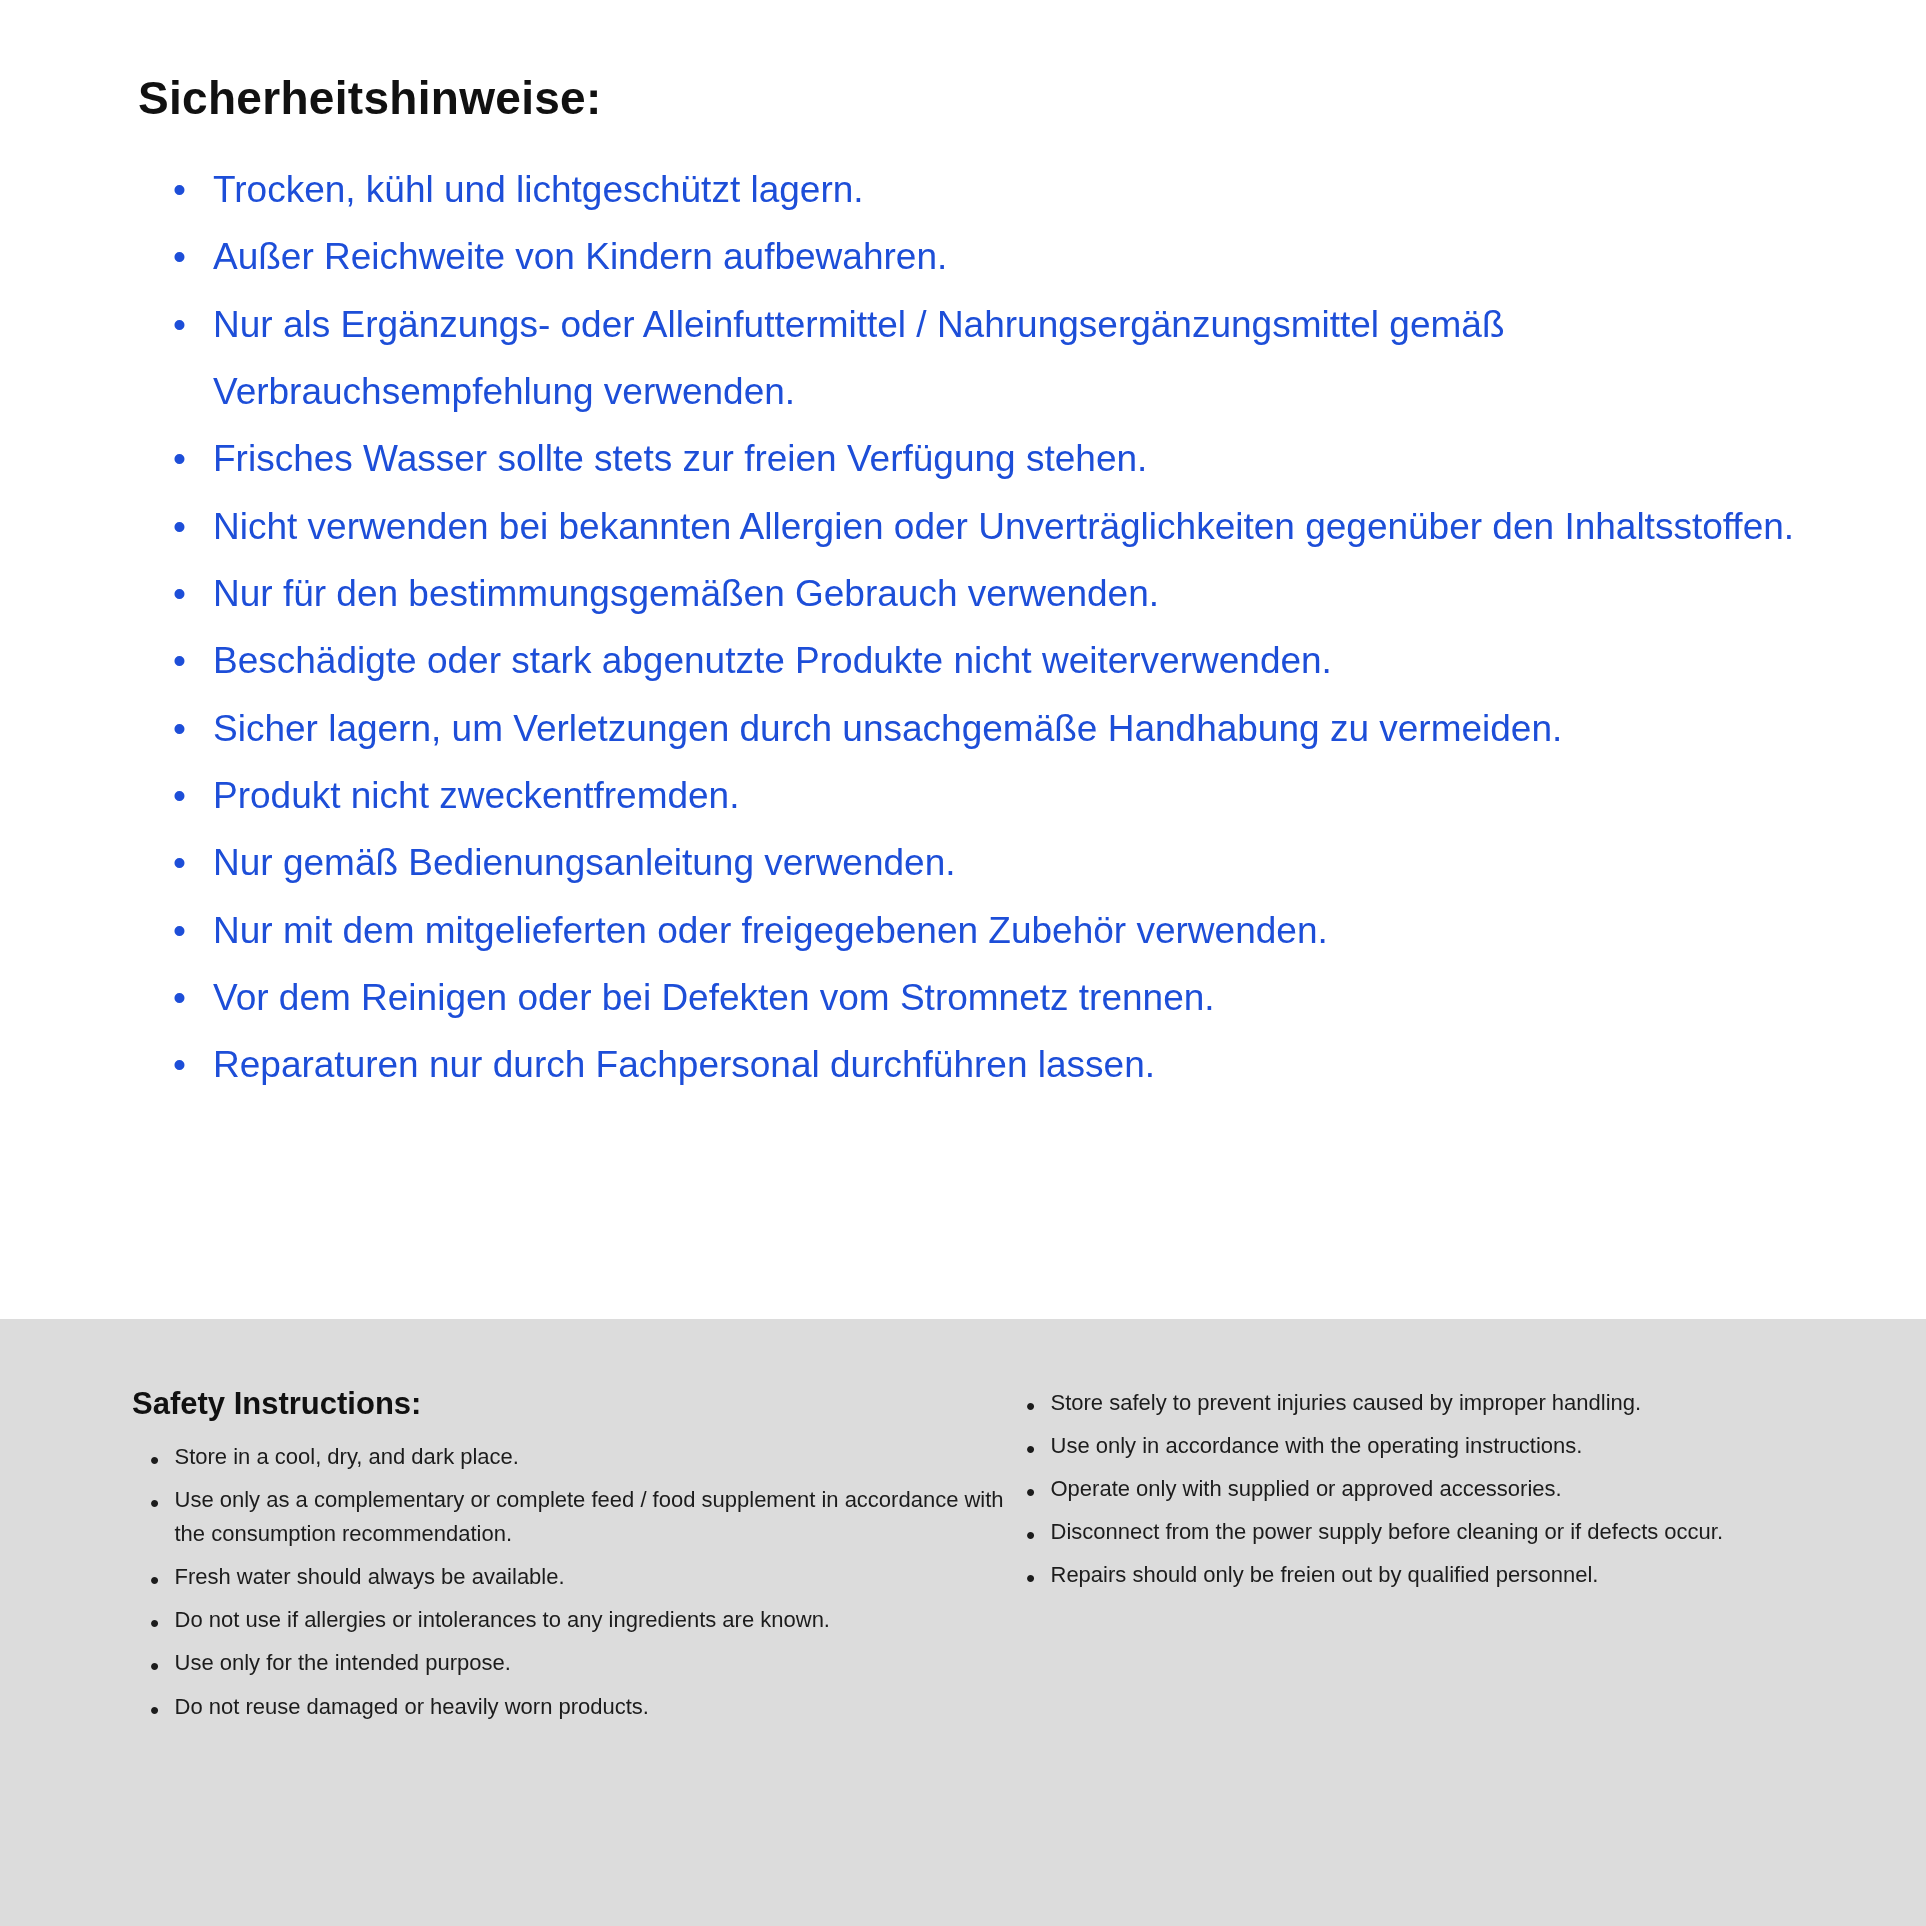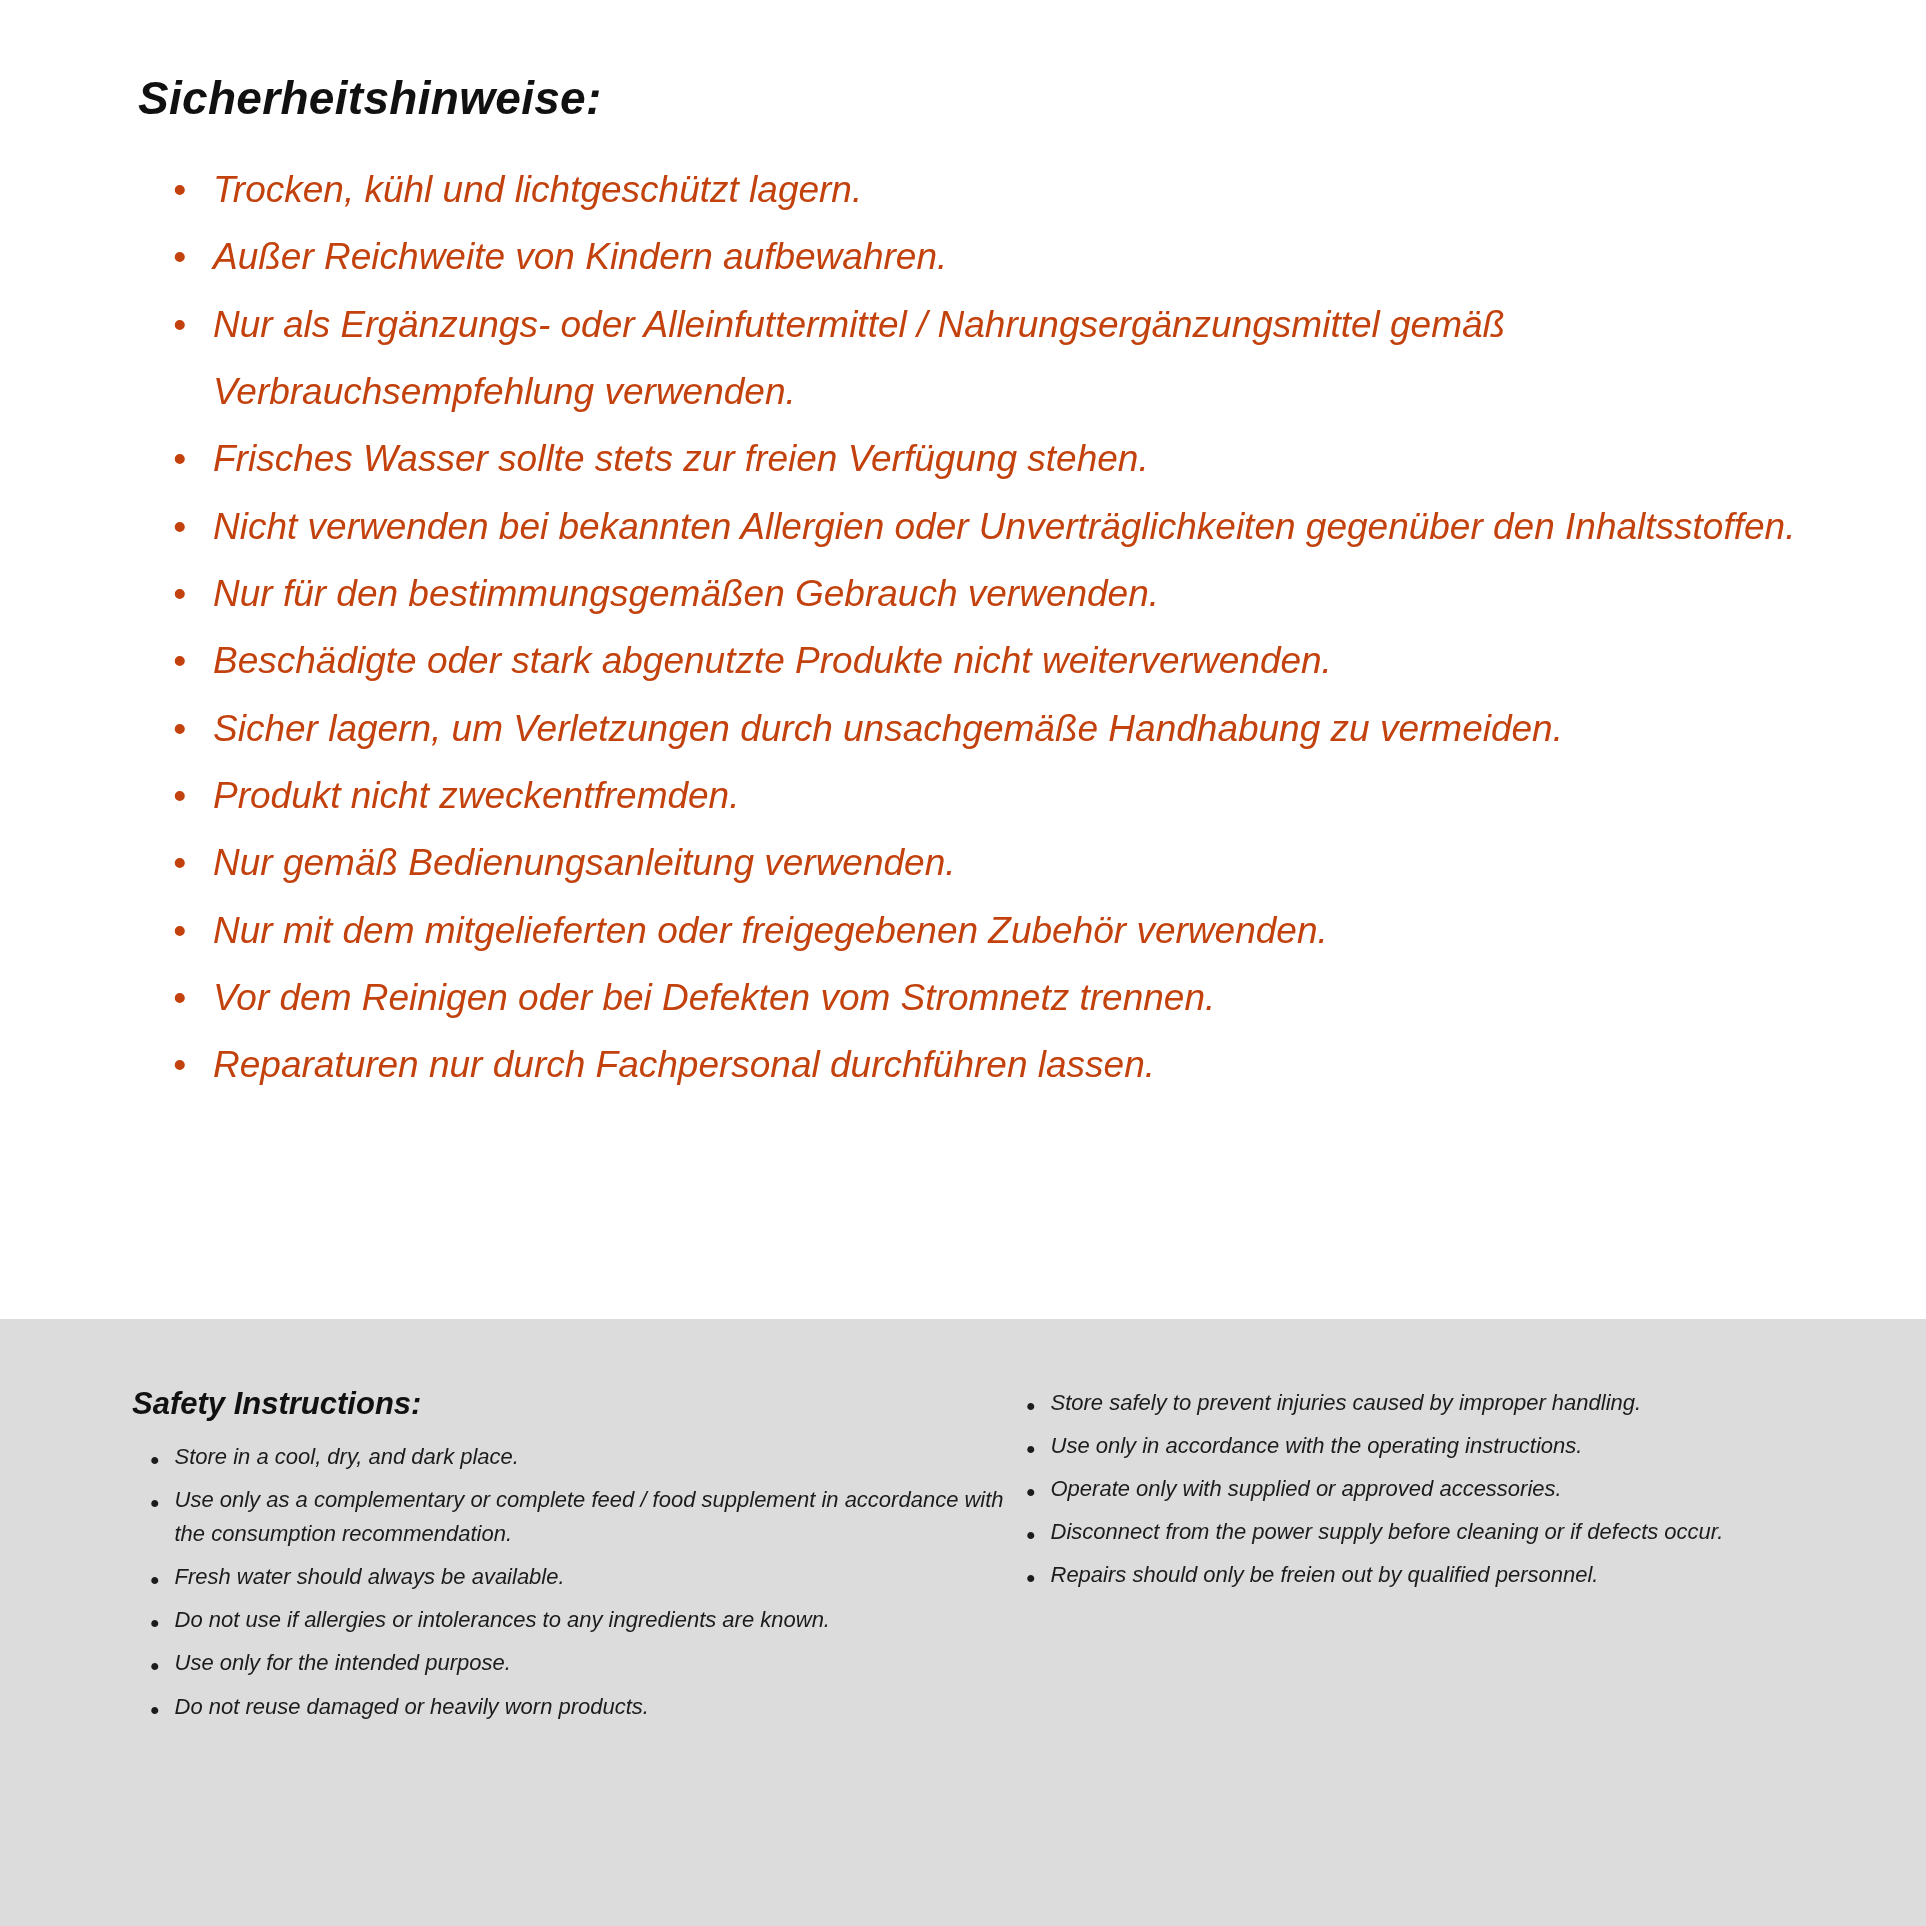--- a/index.html
+++ b/index.html
@@ -1,15 +1,15 @@
 <!DOCTYPE html>
 <html style="font-size:10.3px"><head>
 <meta charset="utf-8">
 <style>
-  * { margin: 0; padding: 0; box-sizing: border-box; font-style: italic; }
+  * { margin: 0; padding: 0; box-sizing: border-box; }
   html, body { background: #ffffff; }
   body {
     font-family: "Liberation Sans", "DejaVu Sans", sans-serif;
     color: #1c1c1c;
   }
   .page {
     position: relative;
     width: 1926px;
     height: 1926px;
     background: #ffffff;
@@ -31,21 +31,21 @@
   }
   .german-list {
     margin-top: 31px;
     padding-left: 35px;
   }
   .german-list li {
     position: relative;
     font-size: 37px;
     line-height: 1.82;
     padding-left: 40px;
-    color: #c2410c;
+    color: #1d4ed8;
   }
   .german-list li::before {
     content: "\2022";
     position: absolute;
     left: 0;
     top: 0;
   }
 
   
   .english-section {

